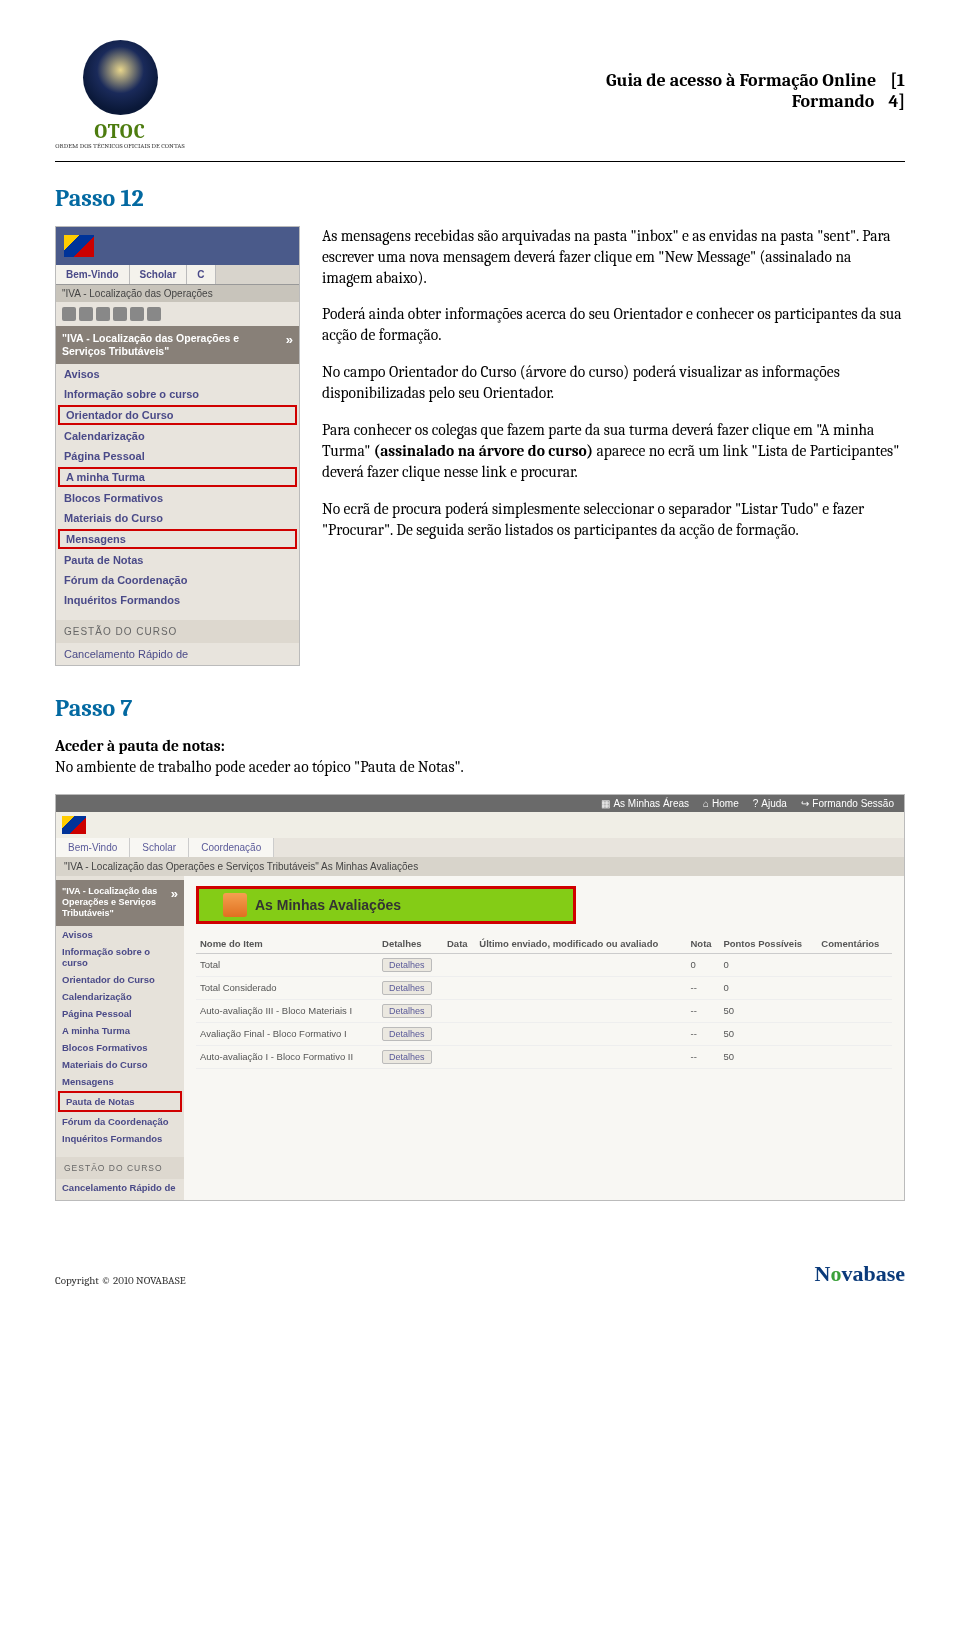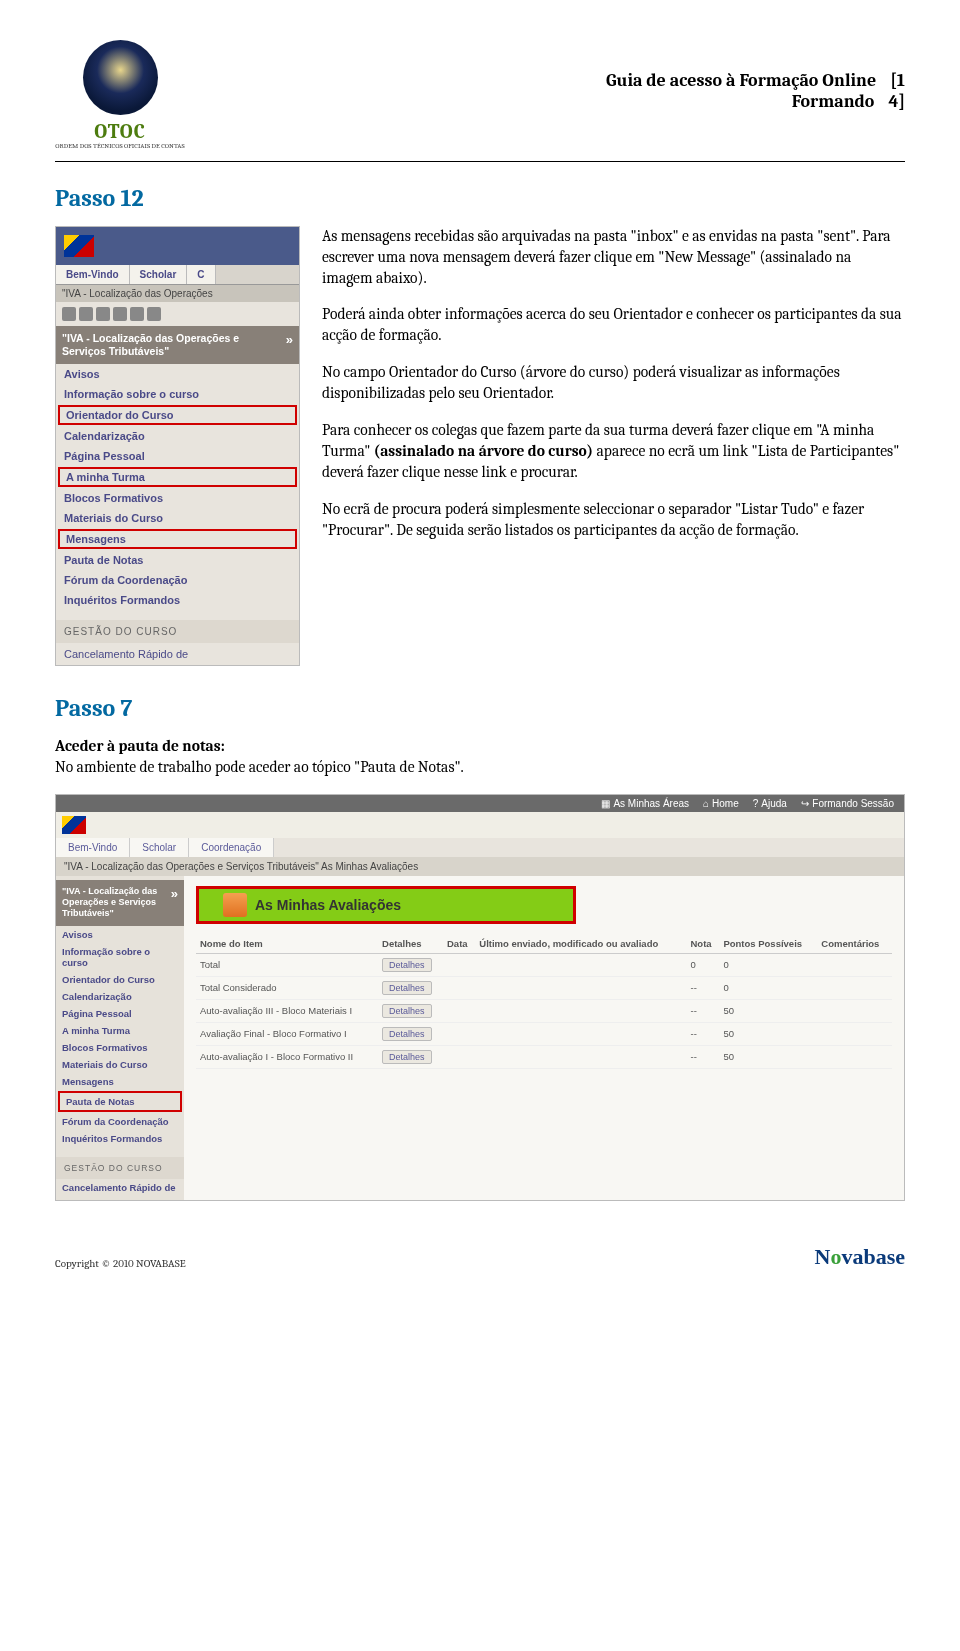--- a/index.html
+++ b/index.html
@@ -65,21 +65,21 @@
   .ws-main { flex: 1; padding: 10px 12px; }
   .ws-main-h { display: flex; align-items: center; gap: 8px; border: 3px solid #d00000; padding: 4px 24px; background: #84cc16; margin-bottom: 10px; width: 380px; }
   .ws-main-h .ico { width: 24px; height: 24px; background: linear-gradient(#f5a050,#e07020); border-radius: 3px; }
   .ws-main-h .ttl { font-size: 14px; font-weight: bold; color: #333; }
   table.ws-table { width: 100%; border-collapse: collapse; font-size: 9.5px; color: #555; }
   table.ws-table th { text-align: left; padding: 4px 4px; font-weight: bold; border-bottom: 1px solid #ccc; vertical-align: bottom; }
   table.ws-table td { padding: 4px 4px; border-bottom: 1px solid #eee; vertical-align: middle; }
   .det-btn { background: #ebe8e0; border: 1px solid #bbb; padding: 1px 6px; font-size: 9px; border-radius: 2px; display: inline-block; color: #5a5a99; }
 
   
-  .footer { margin-top: 43px; display: flex; justify-content: space-between; align-items: flex-end; font-size: 11px; color: #333; border-top: none; }
+  .footer { margin-top: 60px; display: flex; justify-content: space-between; align-items: flex-end; font-size: 11px; color: #333; border-top: none; }
   .novabase { font-size: 22px; font-weight: bold; color: #0a3a7a; font-family: Georgia, serif; }
   .novabase .o { color: #3aa03a; }
 </style>
 </head>
 <body>
 
 <div class="page">
 
   <div class="header">
     <div class="logo-wrap">

